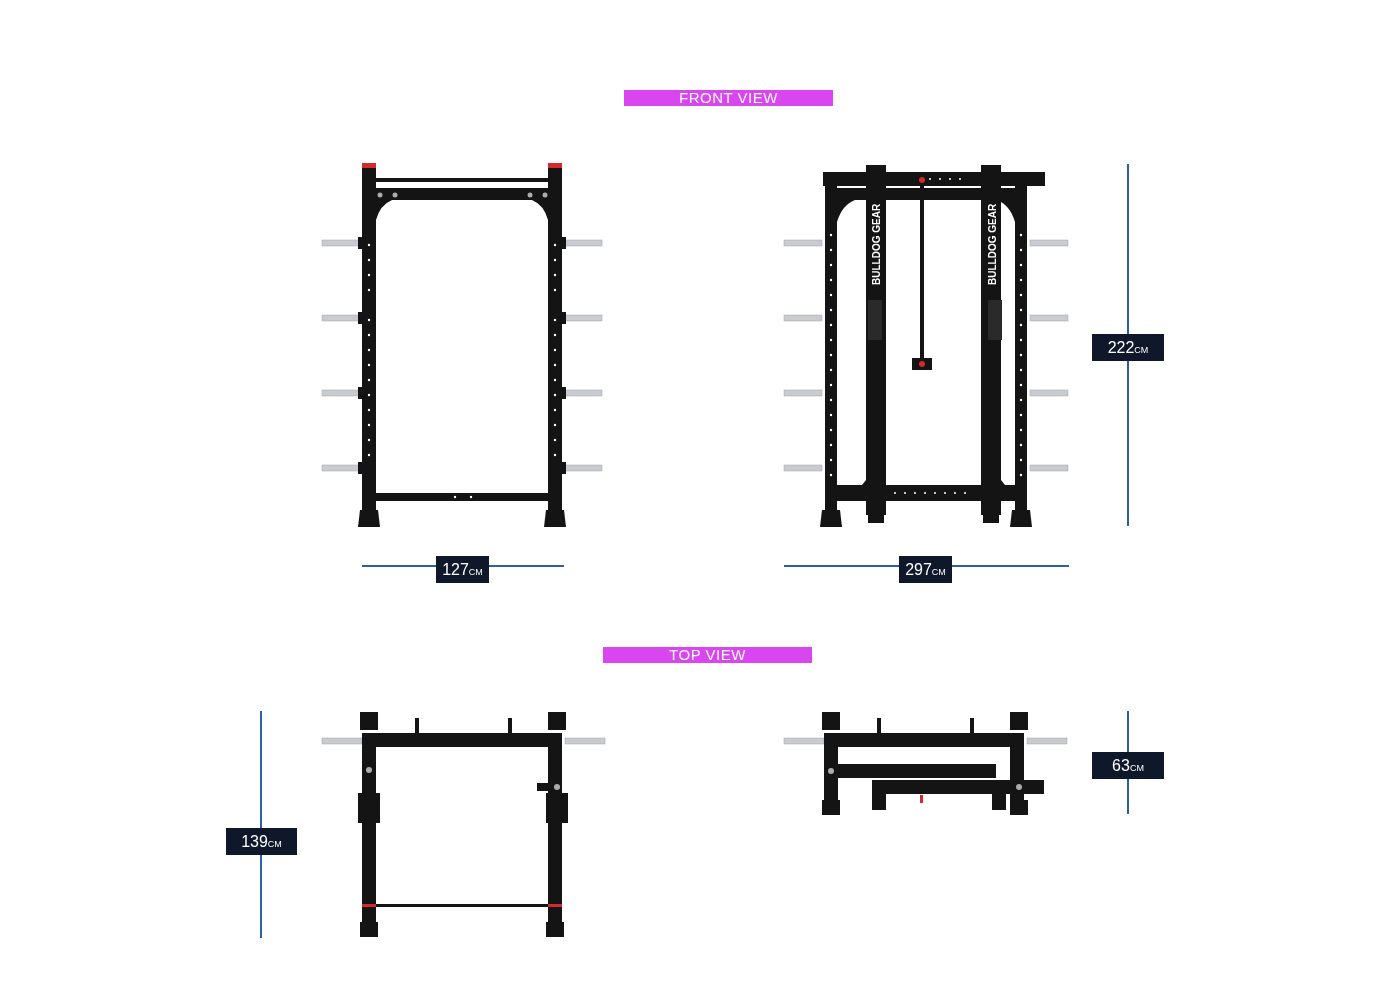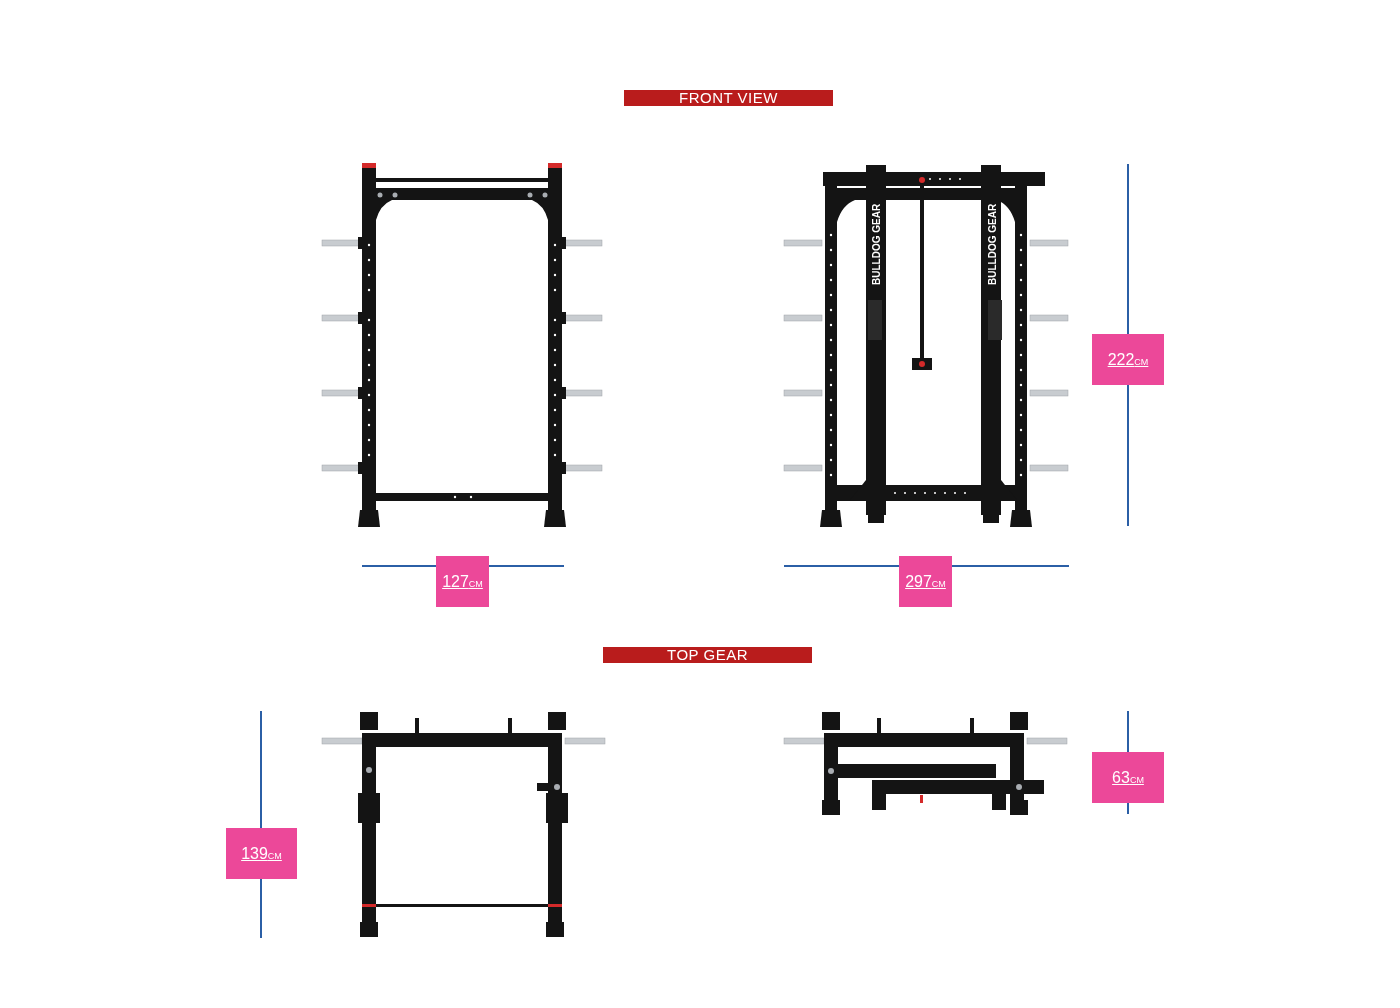--- a/index.html
+++ b/index.html
@@ -1,19 +1,19 @@
 <!DOCTYPE html>
 <html><head>
 <meta charset="utf-8">
 <style>
   html,body{margin:0;padding:0;background:#ffffff;}
   body{width:1400px;height:1008px;position:relative;overflow:hidden;font-family:"Liberation Sans",sans-serif;}
-  .banner{position:absolute;background:#b91c1c;color:#fff;text-align:center;font-size:15px;letter-spacing:0.5px;line-height:16px;height:16px;}
+  .banner{position:absolute;background:#d946ef;color:#fff;text-align:center;font-size:15px;letter-spacing:0.5px;line-height:16px;height:16px;}
   .banner span{display:inline-block;}
-  .dim-label{position:absolute;background:#ec4899;color:#fff;font-size:16px;line-height:19px;height:19px;text-align:center;padding:16px 4px;text-decoration:underline;}
+  .dim-label{position:absolute;background:#0f172a;color:#fff;font-size:16px;line-height:19px;height:19px;text-align:center;padding:4px 4px;}
   .dim-label small{font-size:9px;}
   .hline{position:absolute;height:2px;background:#2b5fa6;}
   .vline{position:absolute;width:2px;background:#2b5fa6;}
   svg{position:absolute;overflow:visible;}
 </style>
 </head>
 <body>
 
 <div class="banner" style="left:624px;top:90px;width:209px;">
   <span>FRONT VIEW</span>
@@ -197,21 +197,21 @@
 <div class="dim-label" style="left:899px;top:556px;width:45px;">
   <span>297</span><small>CM</small>
 </div>
 
 <div class="vline" style="left:1127px;top:164px;height:362px;"></div>
 <div class="dim-label" style="left:1092px;top:334px;width:64px;">
   <span>222</span><small>CM</small>
 </div>
 
 <div class="banner" style="left:603px;top:647px;width:209px;">
-  <span>TOP GEAR</span>
+  <span>TOP VIEW</span>
 </div>
 
 <svg style="left:0;top:0;" width="1400" height="1008">
   <g fill="#c8ccd0" stroke="#9ea3a8" stroke-width="0.5">
     <rect x="322" y="738" width="40" height="6"></rect>
       <rect x="565" y="738" width="40" height="6"></rect>
   </g>
   <g fill="#141414">
     <path d="M360 712 L378 712 L378 730 L360 730 Z"></path>
     <path d="M548 712 L566 712 L566 730 L548 730 Z"></path>

